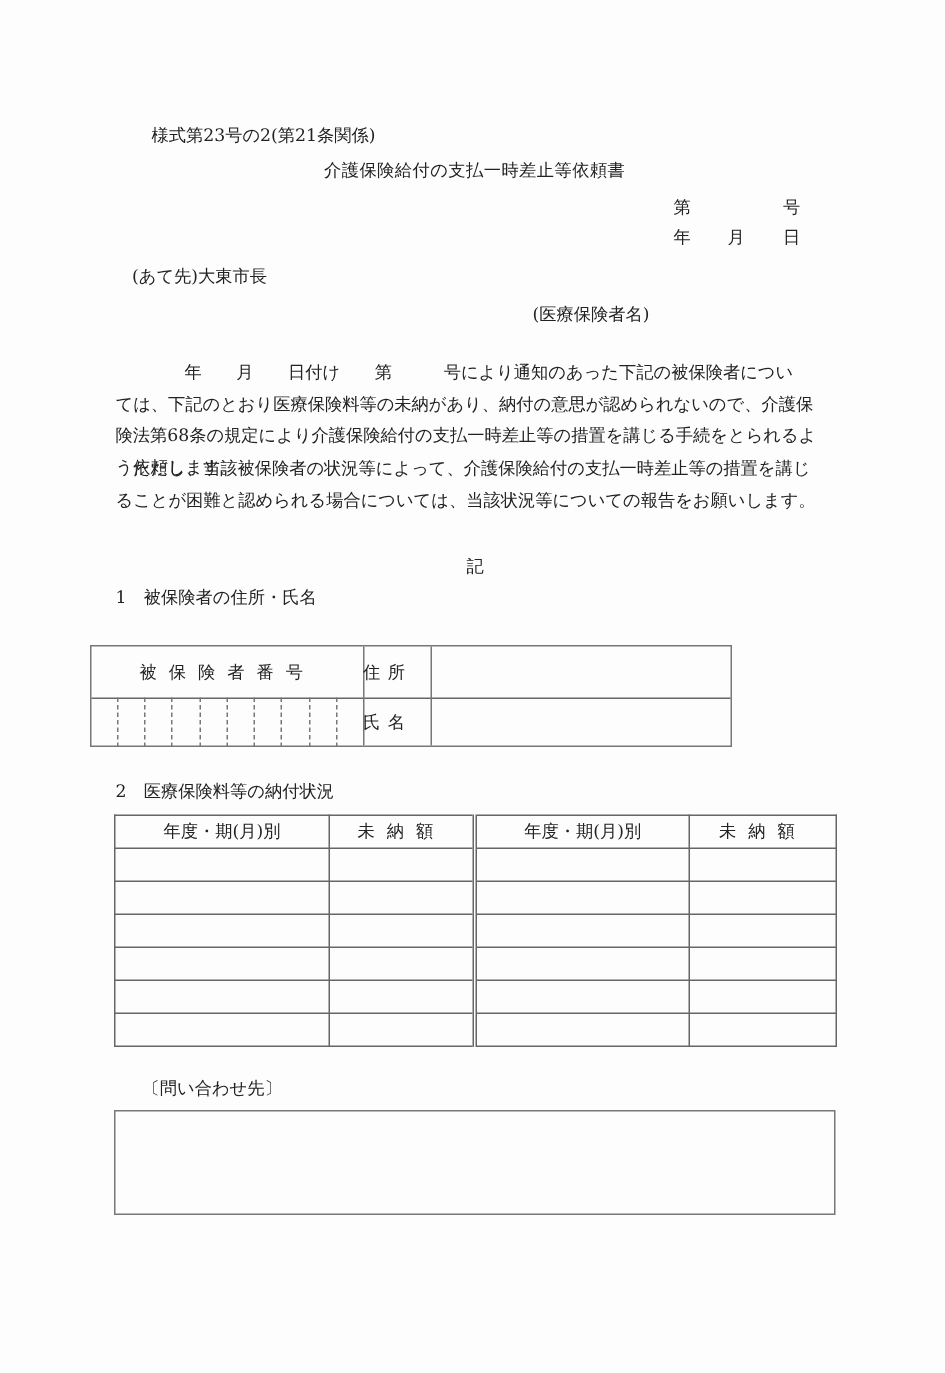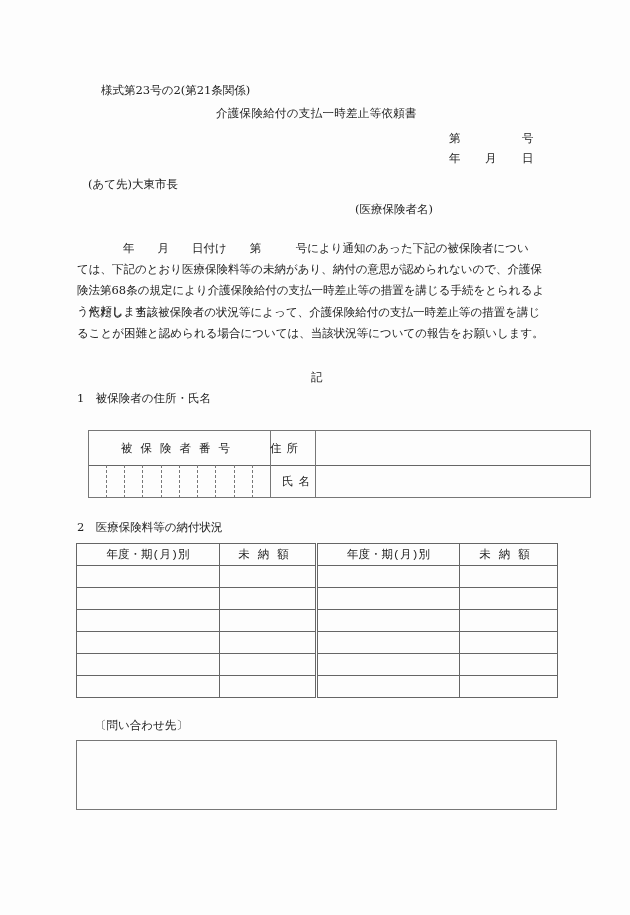--- a/index.html
+++ b/index.html
@@ -20,41 +20,41 @@
   #sender { left: 355px; top: 202px; }
   .para { left: 77px; width: 481px; white-space: normal; line-height: 21px; text-align: justify; }
   #para1 { top: 238px; }
   #para2 { top: 302px; }
   #ki { left: 311px; top: 370px; }
   #sec1 { left: 77px; top: 391px; }
   #sec2 { left: 77px; top: 520px; }
   #contact-label { left: 80px; top: 718px; margin-left: 15px; }
 
   
-  #t1 { position: absolute; left: 88px; top: 430px; width: 503px; height: 68px;
+  #t1 { position: absolute; left: 60px; top: 430px; width: 428px; height: 68px;
         border: 1px solid #777; box-sizing: border-box; }
   #t1 .hline { position: absolute; left: 0; right: 0; top: 34px; border-top: 1px solid #666; }
   #t1 .v1 { position: absolute; top: 0; bottom: 0; left: 181px; border-left: 1px solid #777; }
   #t1 .v2 { position: absolute; top: 0; bottom: 0; left: 226px; border-left: 1px solid #777; }
   #t1-num-label { position: absolute; left: 0; width: 181px; top: 0; height: 34px; line-height: 34px;
                   text-align: center; letter-spacing: 8px; }
   #t1-addr-label { position: absolute; left: 181px; width: 45px; top: 0; height: 34px; line-height: 34px;
                    text-align: left; letter-spacing: 5px; }
   #t1-name-label { position: absolute; left: 181px; width: 45px; top: 34px; height: 33px; line-height: 33px;
-                   text-align: right; letter-spacing: 5px; }
+                   text-align: left; letter-spacing: 5px; }
   #t1-digits { position: absolute; left: 0; top: 34px; width: 181px; height: 33px; display: flex; }
   #t1-digits .digit { flex: 1; height: 100%; box-sizing: border-box; border-right: 1px dashed #777; }
   #t1-digits .digit:first-child { flex: 0 0 18px; }
   #t1-digits .digit:last-child { border-right: none; }
   #t1-addr-value, #t1-name-value { position: absolute; left: 227px; right: 0; height: 33px; }
   #t1-addr-value { top: 0; } #t1-name-value { top: 34px; }
 
   
   #t2 { position: absolute; left: 76px; top: 543px; width: 481px; border-collapse: collapse;
-        table-layout: fixed; font-family: Liberation Mono, monospace; }
+        table-layout: fixed; }
   #t2 td, #t2 th { border: 1px solid #666; height: 21px; padding: 0; font-weight: normal;
                    text-align: center; font-size: 11.5px; }
   #t2 th.amt { letter-spacing: 8px; }
   #t2 .dbl { border-left: 3px double #666; }
 
   #contact-box { position: absolute; left: 76px; top: 740px; width: 481px; height: 70px;
                  border: 1px solid #777; box-sizing: border-box; }
 </style>
 </head>
 <body>

